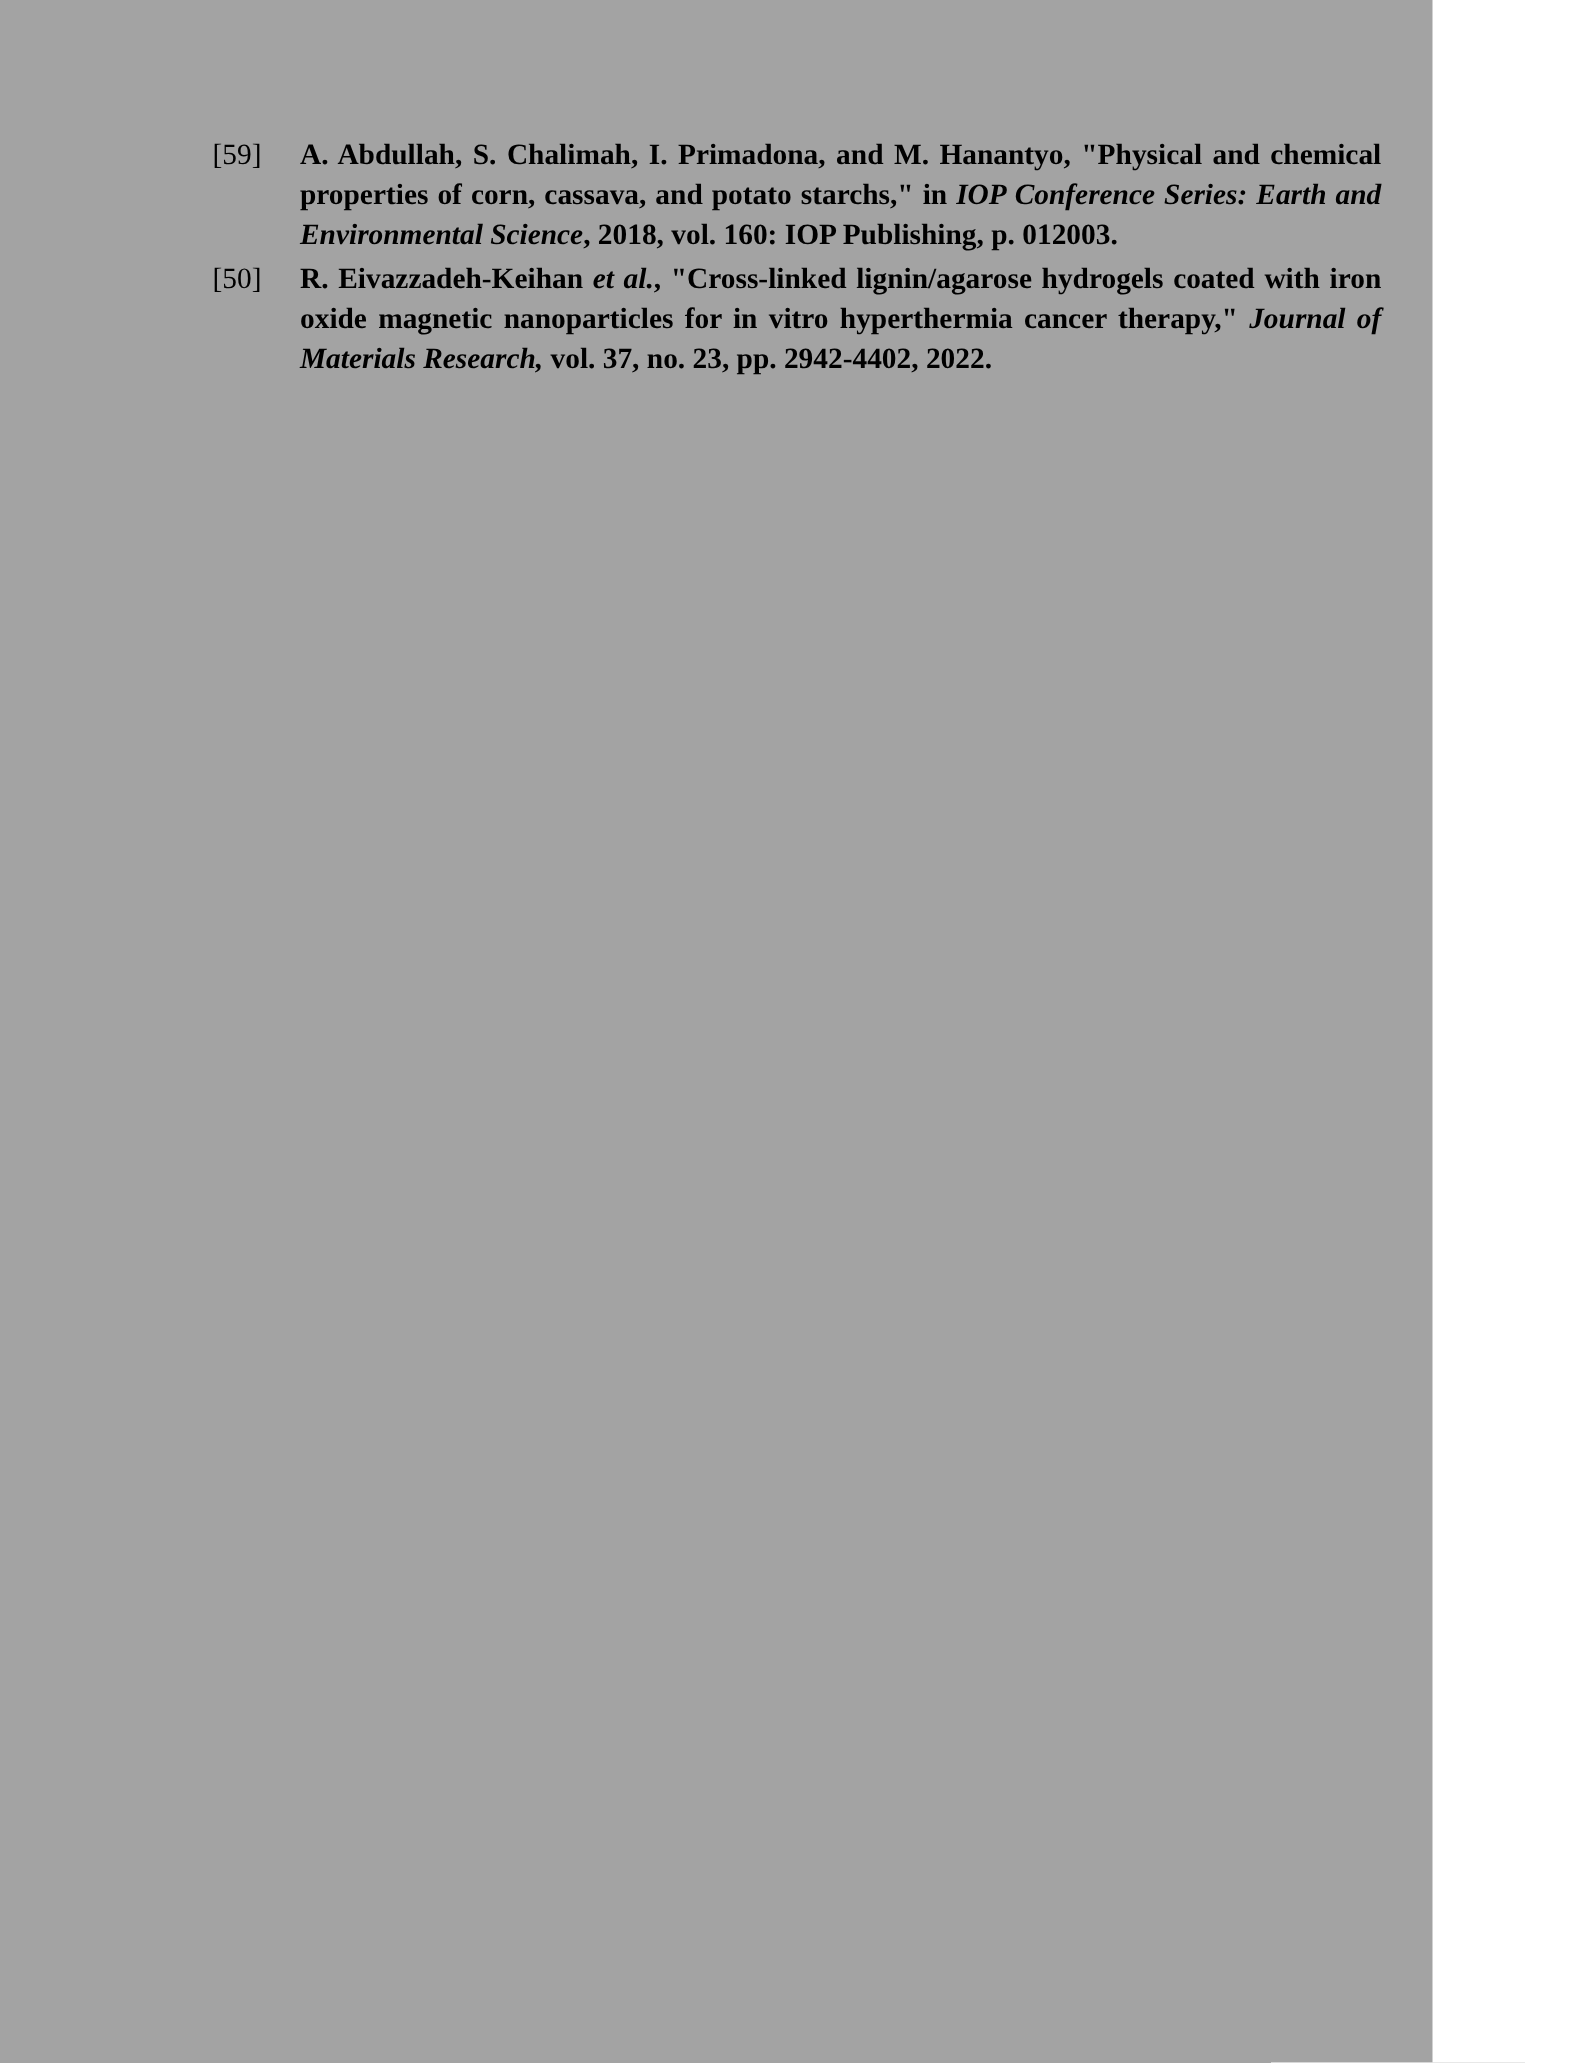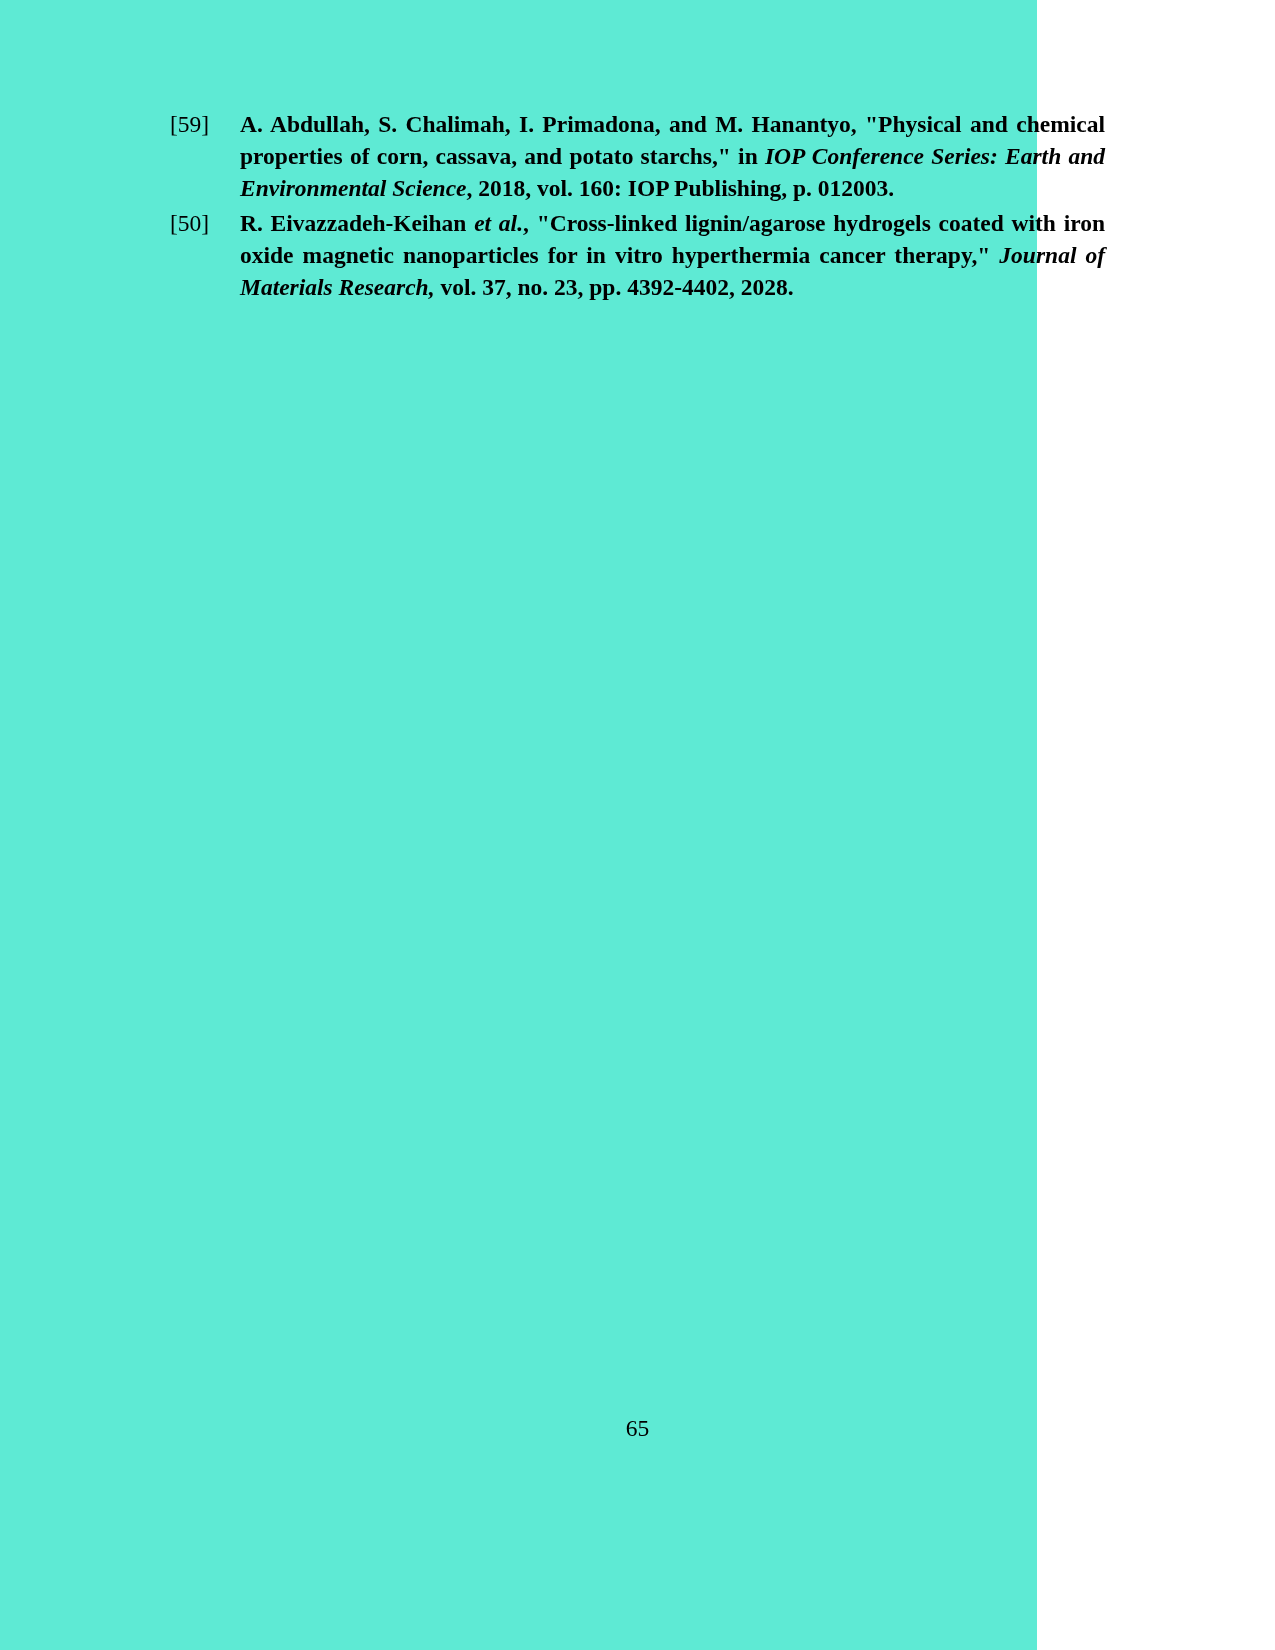--- a/index.html
+++ b/index.html
@@ -11,23 +11,24 @@
     width: 1275px;
     height: 1650px;
     position: relative;
     font-family: "Liberation Serif", serif;
     color: #000000;
   }
   .page {
     position: absolute;
     top: 0;
     left: 0;
-    width: 1037px;
+    width: 1123px;
     height: 1650px;
-    background: #5eead4;
+    background: #a3a3a3;
+    padding-left: 23px;
   }
   .refs {
     position: absolute;
     top: 108px;
     left: 170px;
     width: 935px;
   }
   .ref-item {
     display: flex;
     align-items: flex-start;
@@ -68,20 +69,19 @@
 
   <div class="refs">
 
     <div class="ref-item">
       <span class="ref-num">[59]</span>
       <span class="ref-body"><span>A. Abdullah, S. Chalimah, I. Primadona, and M. Hanantyo, "Physical and chemical properties of corn, cassava, and potato starchs," in </span><span class="ital">IOP Conference Series: Earth and Environmental Science</span><span>, 2018, vol. 160: IOP Publishing, p. 012003.</span></span>
     </div>
 
     <div class="ref-item">
       <span class="ref-num">[50]</span>
-      <span class="ref-body"><span>R. Eivazzadeh-Keihan </span><span class="ital">et al.</span><span>, "Cross-linked lignin/agarose hydrogels coated with iron oxide magnetic nanoparticles for in vitro hyperthermia cancer therapy," </span><span class="ital">Journal of Materials Research,</span><span> vol. 37, no. 23, pp. 4392-4402, 2028.</span></span>
+      <span class="ref-body"><span>R. Eivazzadeh-Keihan </span><span class="ital">et al.</span><span>, "Cross-linked lignin/agarose hydrogels coated with iron oxide magnetic nanoparticles for in vitro hyperthermia cancer therapy," </span><span class="ital">Journal of Materials Research,</span><span> vol. 37, no. 23, pp. 2942-4402, 2022.</span></span>
     </div>
 
   </div>
 
-  <div class="page-number">65</div>
 
 </div>
 
 </body></html>

